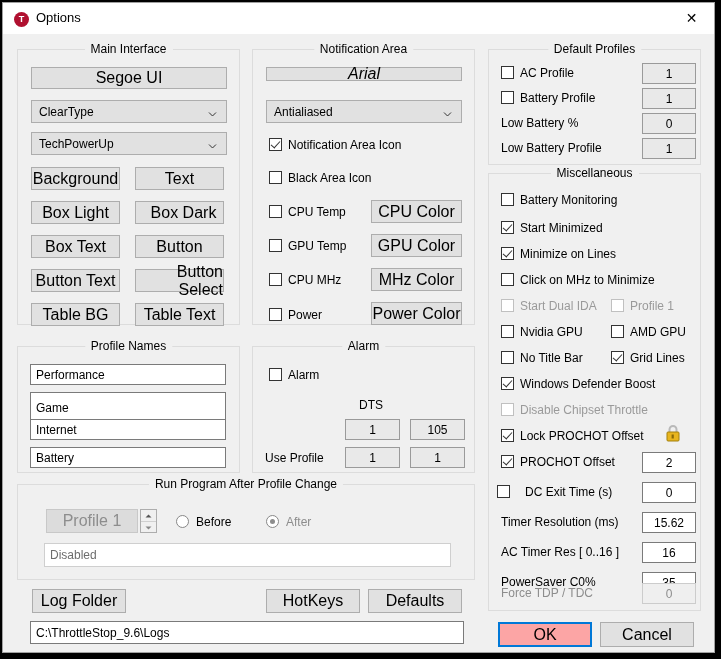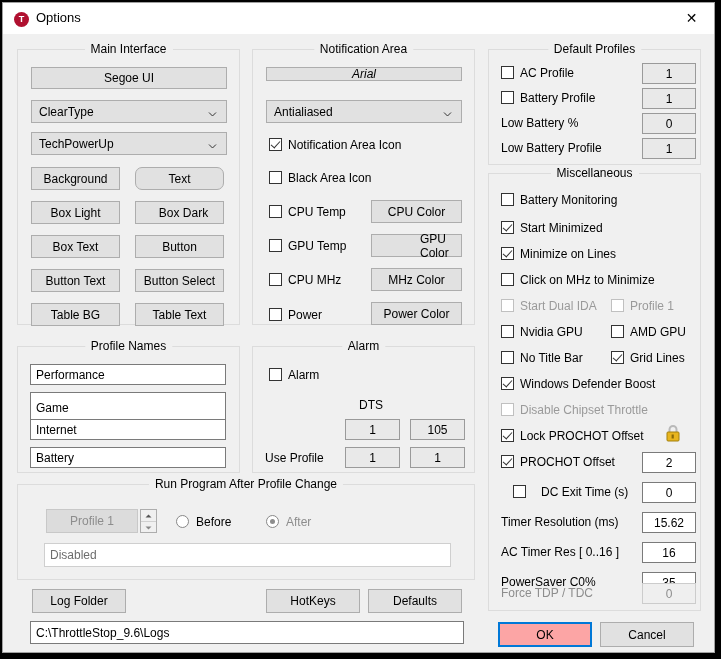--- a/index.html
+++ b/index.html
@@ -49,21 +49,21 @@
   }
   .group > .legend{
     position:absolute;top:-8px;left:50%;transform:translateX(-50%);
     background:#f0f0f0;padding:0 6px;font-size:12px;white-space:nowrap;
   }
 
   
   .btn{
     position:absolute;box-sizing:border-box;
     background:#e1e1e1;border:1px solid #adadad;
-    font-size:12px;text-align:left;
+    font-size:16px;text-align:right;
     color:#000;
     display:flex;align-items:center;justify-content:center;
     font-family:"Liberation Sans", sans-serif;
     cursor:default;
     user-select:none;
   }
   .btn.disabled{color:#8d8d8d;background:#dcdcdc;border-color:#c8c8c8;}
   .btn.ok{
     background:#fca5a5;border:2px solid #0078d7;
   }
@@ -179,21 +179,21 @@
     <div class="combo" style="left:13px;top:82px;width:196px;height:23px;">
       <span>TechPowerUp</span>
       <span class="chev">
         <svg width="9" height="9" viewBox="0 0 9 9">
             <path d="M1 3 L4.5 6.5 L8 3" stroke="#333" stroke-width="1" fill="none"></path>
           </svg>
       </span>
     </div>
 
     <div class="btn" style="left:13px;top:117px;width:89px;height:23px;">Background</div>
-    <div class="btn" style="left:117px;top:117px;width:89px;height:23px;border-radius:7px;">Text</div>
+    <div class="btn" style="left:117px;top:117px;width:89px;height:23px;">Text</div>
     <div class="btn" style="left:13px;top:151px;width:89px;height:23px;">Box Light</div>
     <div class="btn" style="left:117px;top:151px;width:89px;height:23px;padding-left:8px;">Box Dark</div>
     <div class="btn" style="left:13px;top:185px;width:89px;height:23px;">Box Text</div>
     <div class="btn" style="left:117px;top:185px;width:89px;height:23px;">Button</div>
     <div class="btn" style="left:13px;top:219px;width:89px;height:23px;">Button Text</div>
     <div class="btn" style="left:117px;top:219px;width:89px;height:23px;">Button Select</div>
     <div class="btn" style="left:13px;top:253px;width:89px;height:23px;">Table BG</div>
     <div class="btn" style="left:117px;top:253px;width:89px;height:23px;">Table Text</div>
   </div>
 
@@ -230,21 +230,21 @@
     <div class="cb" style="left:16px;top:223px;">
       <span class="box"></span>
       <span>CPU MHz</span>
     </div>
     <div class="cb" style="left:16px;top:258px;">
       <span class="box"></span>
       <span>Power</span>
     </div>
 
     <div class="btn" style="left:118px;top:150px;width:91px;height:23px;">CPU Color</div>
-    <div class="btn" style="left:118px;top:184px;width:91px;height:23px;padding-left:48px;">GPU Color</div>
+    <div class="btn" style="left:118px;top:184px;width:91px;height:23px;">GPU Color</div>
     <div class="btn" style="left:118px;top:252px;width:91px;height:23px;">Power Color</div>
     <div class="btn" style="left:118px;top:218px;width:91px;height:23px;">MHz Color</div>
   </div>
 
   <div class="group" style="left:485px;top:46px;width:213px;height:116px;">
     <div class="legend">Default Profiles</div>
 
     <div class="cb" style="left:12px;top:16px;">
       <span class="box"></span>
       <span>AC Profile</span>
@@ -327,21 +327,21 @@
         <rect x="6.6" y="10.5" width="2.2" height="4" fill="#8a6a08"></rect>
       </svg>
     </div>
 
     <div class="cb checked" style="left:12px;top:281px;">
       <span class="box"></span>
       <span>PROCHOT Offset</span>
     </div>
     <div class="txtc" style="left:153px;top:278px;width:54px;height:21px;">2</div>
 
-    <div class="cb" style="left:24px;top:311px;padding-left:28px;">
+    <div class="cb" style="left:8px;top:311px;padding-left:28px;">
       <span class="box"></span>
       <span>DC Exit Time (s)</span>
     </div>
     <div class="txtc" style="left:153px;top:308px;width:54px;height:21px;">0</div>
 
     <div class="lbl" style="left:12px;top:341px;">Timer Resolution (ms)</div>
     <div class="txtc" style="left:153px;top:338px;width:54px;height:21px;">15.62</div>
 
     <div class="lbl" style="left:12px;top:371px;">AC Timer Res [ 0..16 ]</div>
     <div class="txtc" style="left:153px;top:368px;width:54px;height:21px;">16</div>

